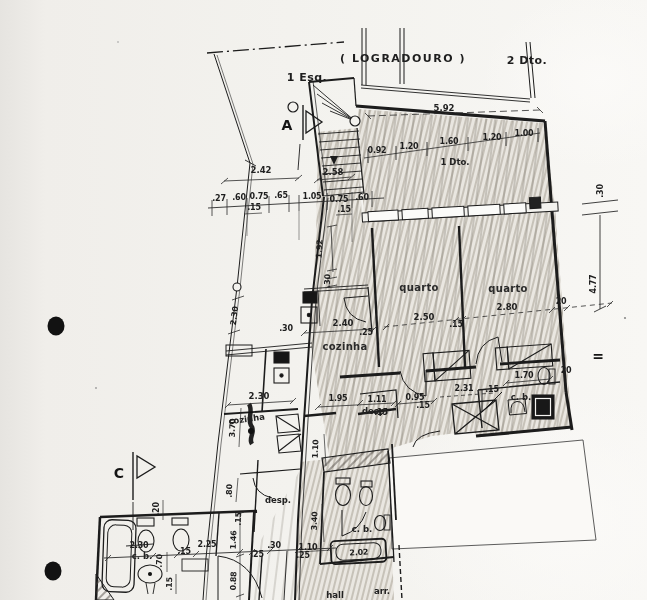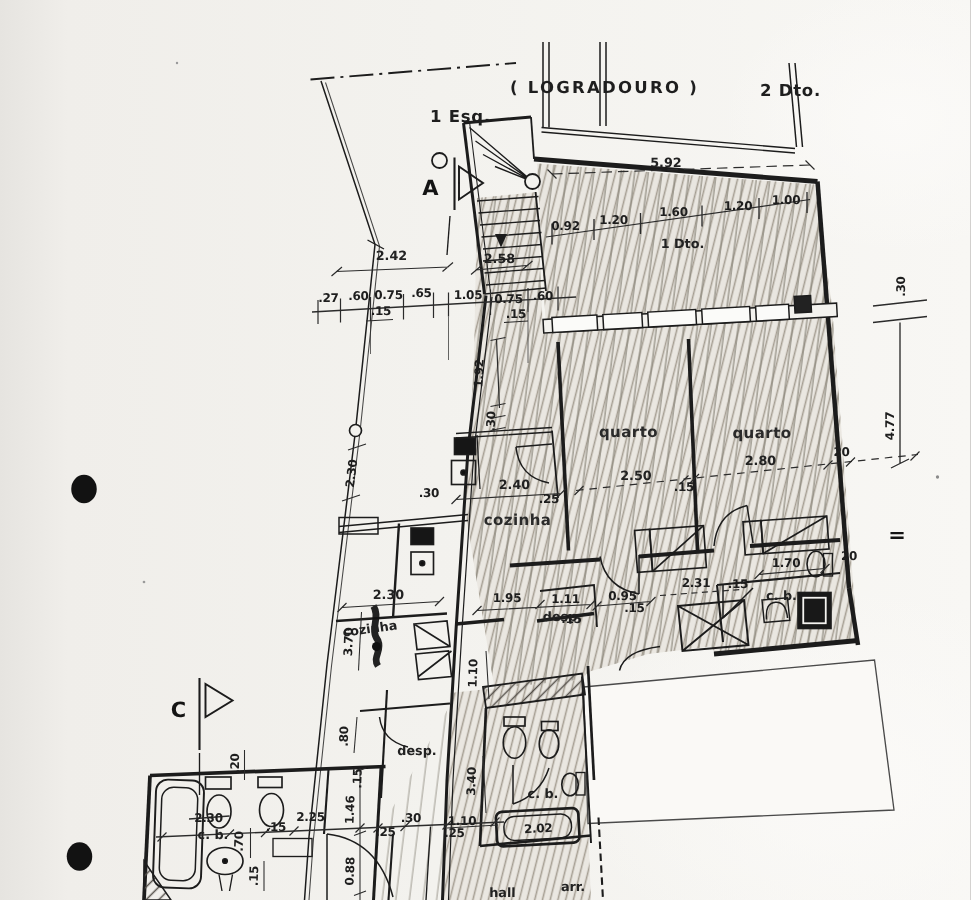--- a/index.html
+++ b/index.html
@@ -1,16 +1,16 @@
 <!DOCTYPE html>
 <html><head>
 <meta charset="utf-8">
 <style>
   html,body{margin:0;padding:0;background:#e9e8e4;}
-  .page{position:relative;width:647px;height:600px;overflow:hidden;background:#a3a3a3;}
+  .page{position:relative;width:647px;height:600px;overflow:hidden;background:#1d4ed8;}
   svg{position:absolute;inset:0;display:block;}
   text{stroke:none;}
   .hdr{font:700 11px "DejaVu Sans",sans-serif;fill:#1e1e1e;letter-spacing:1.5px;}
   .hdr2{font:700 11px "DejaVu Sans",sans-serif;fill:#1e1e1e;letter-spacing:.5px;}
   .room{font:700 10px "DejaVu Sans",sans-serif;fill:#2a2a2a;letter-spacing:.3px;}
   .sm{font:700 8.5px "DejaVu Sans",sans-serif;fill:#222;}
   .dim{font:700 8px "DejaVu Sans",sans-serif;fill:#1e1e1e;letter-spacing:-.2px;}
   .mk{font:700 14px "DejaVu Sans",sans-serif;fill:#141414;}
 </style>
 </head>

